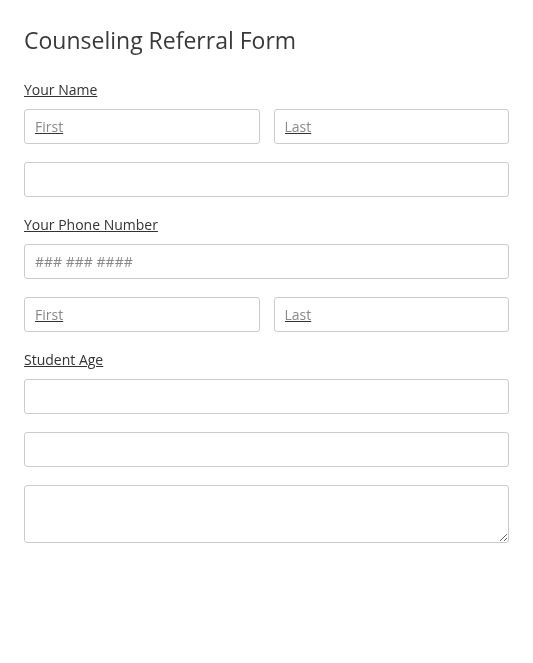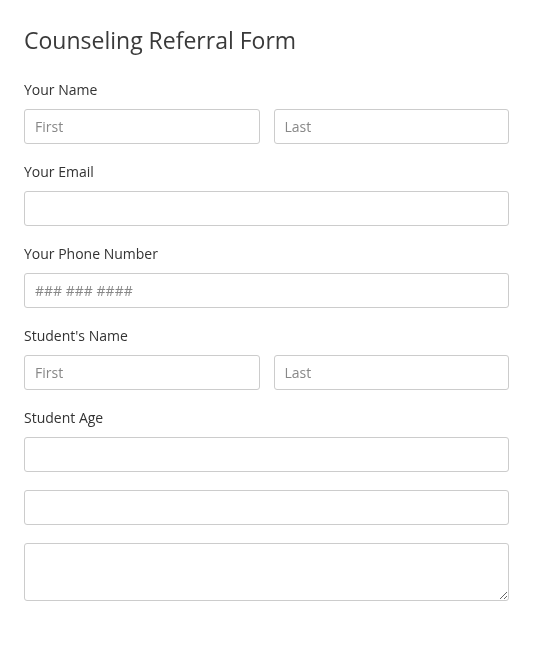--- a/index.html
+++ b/index.html
@@ -15,20 +15,21 @@
       color: #333;
     }
     h1 {
       font-size: 23px;
       font-weight: 400;
       color: #3a3a3a;
       margin-bottom: 24px;
     }
     .field-group {
       margin-bottom: 18px;
+      text-decoration: underline;
     }
     .field-label {
       display: block;
       font-size: 14px;
       color: #333;
       margin-bottom: 10px;
     }
     .name-row {
       display: flex;
       gap: 14px;
@@ -65,31 +66,29 @@
 
 <div class="field-group">
   <label class="field-label">Your Name</label>
   <div class="name-row">
     <input type="text" placeholder="First" style="">
     <input type="text" placeholder="Last" style="">
   </div>
 </div>
 
 <div class="field-group">
-  <label class="field-label">Your Email</label>
   <input type="email" style="">
 </div>
 
 <div class="field-group">
   <label class="field-label">Your Phone Number</label>
   <input type="tel" placeholder="### ### ####" style="">
 </div>
 
 <div class="field-group">
-  <label class="field-label">Student's Name</label>
   <div class="name-row">
     <input type="text" placeholder="First" style="">
     <input type="text" placeholder="Last" style="">
   </div>
 </div>
 
 <div class="field-group">
   <label class="field-label">Student Age</label>
   <input type="text" style="">
 </div>

